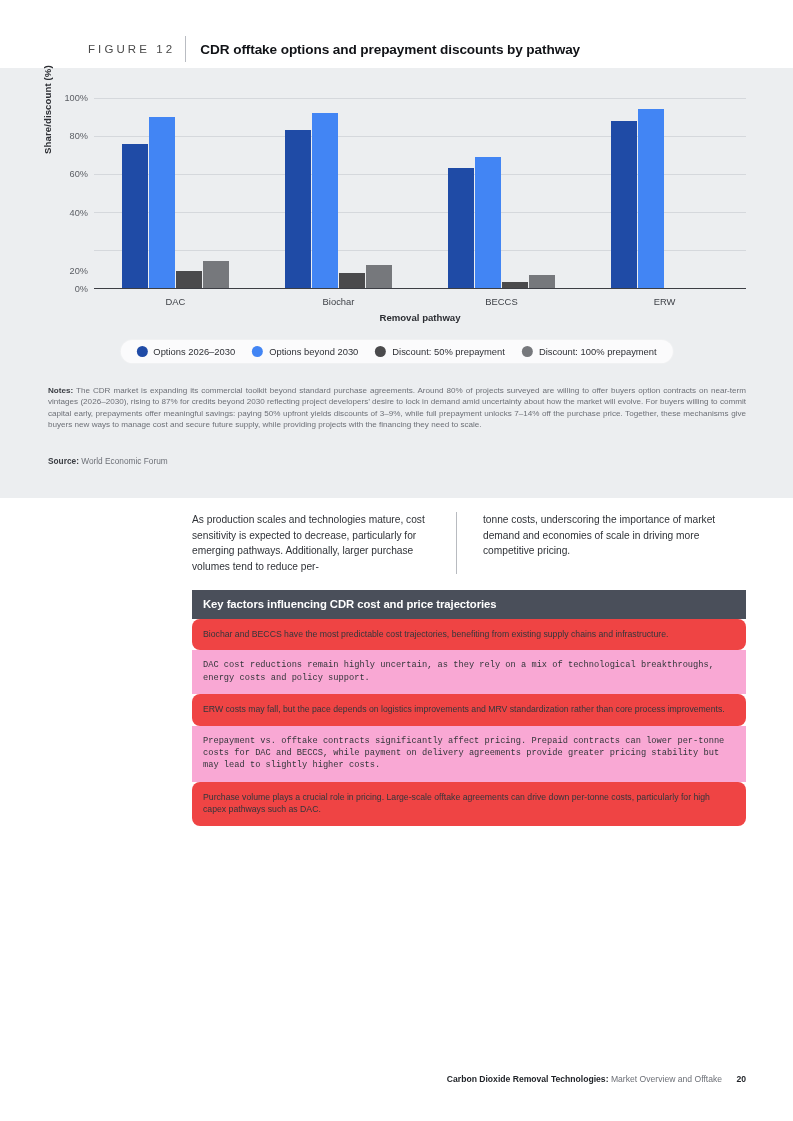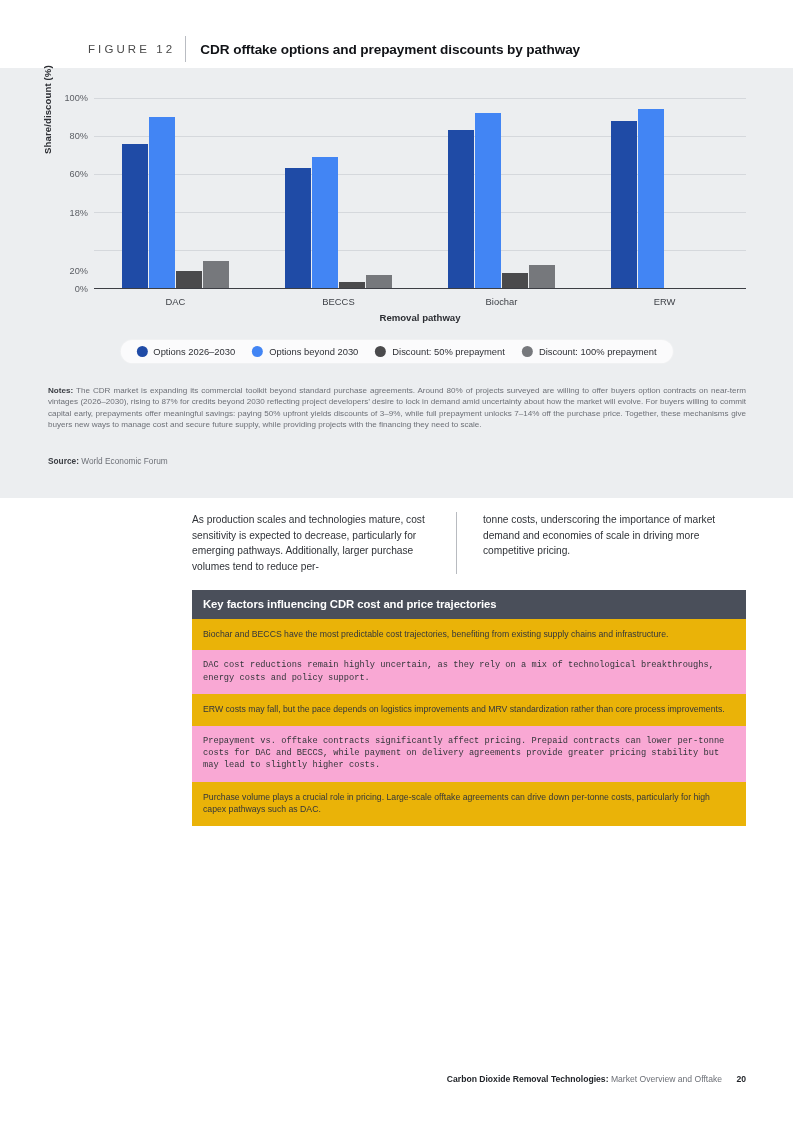--- a/index.html
+++ b/index.html
@@ -110,21 +110,21 @@
     position:absolute;left:192px;top:590px;width:554px;
   }
   .kf-head{
     background:#4a4f5a;color:#ffffff;font-size:11.3px;font-weight:bold;
     padding:8px 11px 9px 11px;letter-spacing:-0.05px;
   }
   .kf-row{
     font-size:8.7px;line-height:12.4px;color:#33363b;
     padding:9px 11px 10px 11px;
   }
-  .kf-row.alt{background:#eab308;}
+  .kf-row.alt{background:#ef4444;border-radius:8px;}
   .kf-row.plain{background:#f9a8d4;font-family:Liberation Mono, monospace;}
 
   
   .footer{
     position:absolute;right:47px;top:1074px;
     font-size:8.6px;color:#6d7077;white-space:nowrap;
   }
   .footer b{color:#1e2126;font-weight:bold;}
   .footer .pg{color:#1e2126;font-weight:bold;margin-left:12px;}
 </style>
@@ -144,53 +144,53 @@
 
     <div class="plot">
       <div id="gridlines">
           <div class="gridline zero" style="top: 100%;">
             <div class="ytick" style="top: 100%;">0%</div>
           </div>
           <div class="gridline" style="top: 80%;">
             <div class="ytick" style="top: 80%; margin-top: 20px;">20%</div>
           </div>
           <div class="gridline" style="top: 60%;">
-            <div class="ytick" style="top: 60%;">18%</div>
+            <div class="ytick" style="top: 60%;">40%</div>
           </div>
           <div class="gridline" style="top: 40%;">
             <div class="ytick" style="top: 40%;">60%</div>
           </div>
           <div class="gridline" style="top: 20%; text-decoration: underline;">
             <div class="ytick" style="top: 20%;">80%</div>
           </div>
           <div class="gridline" style="top: 0%;">
             <div class="ytick" style="top: 0%;">100%</div>
           </div>
         </div>
       <div class="groups" id="groups">
           <div class="group">
             <div class="bar" title="Options 2026–2030: 76%" style="height: 76%; background: rgb(31, 75, 166);"></div>
             <div class="bar" title="Options beyond 2030: 90%" style="height: 90%; background: rgb(66, 133, 244);"></div>
             <div class="bar" title="Discount: 50% prepayment: 9%" style="height: 9%; background: rgb(74, 74, 76);"></div>
             <div class="bar" title="Discount: 100% prepayment: 14%" style="height: 14%; background: rgb(118, 120, 124);"></div>
             <div class="xtick">DAC</div>
           </div>
           <div class="group">
+            <div class="bar" title="Options 2026–2030: 83%" style="height: 83%; background: rgb(31, 75, 166);"></div>
+            <div class="bar" title="Options beyond 2030: 92%" style="height: 92%; background: rgb(66, 133, 244);"></div>
+            <div class="bar" title="Discount: 50% prepayment: 8%" style="height: 8%; background: rgb(74, 74, 76);"></div>
+            <div class="bar" title="Discount: 100% prepayment: 12%" style="height: 12%; background: rgb(118, 120, 124);"></div>
+            <div class="xtick">Biochar</div>
+          </div>
+          <div class="group">
             <div class="bar" title="Options 2026–2030: 63%" style="height: 63%; background: rgb(31, 75, 166);"></div>
             <div class="bar" title="Options beyond 2030: 69%" style="height: 69%; background: rgb(66, 133, 244);"></div>
             <div class="bar" title="Discount: 50% prepayment: 3%" style="height: 3%; background: rgb(74, 74, 76);"></div>
             <div class="bar" title="Discount: 100% prepayment: 7%" style="height: 7%; background: rgb(118, 120, 124);"></div>
             <div class="xtick">BECCS</div>
-          </div>
-          <div class="group">
-            <div class="bar" title="Options 2026–2030: 83%" style="height: 83%; background: rgb(31, 75, 166);"></div>
-            <div class="bar" title="Options beyond 2030: 92%" style="height: 92%; background: rgb(66, 133, 244);"></div>
-            <div class="bar" title="Discount: 50% prepayment: 8%" style="height: 8%; background: rgb(74, 74, 76);"></div>
-            <div class="bar" title="Discount: 100% prepayment: 12%" style="height: 12%; background: rgb(118, 120, 124);"></div>
-            <div class="xtick">Biochar</div>
           </div>
           <div class="group">
             <div class="bar" title="Options 2026–2030: 88%" style="height: 88%; background: rgb(31, 75, 166);"></div>
             <div class="bar" title="Options beyond 2030: 94%" style="height: 94%; background: rgb(66, 133, 244);"></div>
             <div class="bar" title="Discount: 50% prepayment: 0%" style="height: 0%; background: rgb(74, 74, 76); visibility: hidden;"></div>
             <div class="bar" title="Discount: 100% prepayment: 0%" style="height: 0%; background: rgb(118, 120, 124); visibility: hidden;"></div>
             <div class="xtick">ERW</div>
           </div>
         </div>
     </div>

